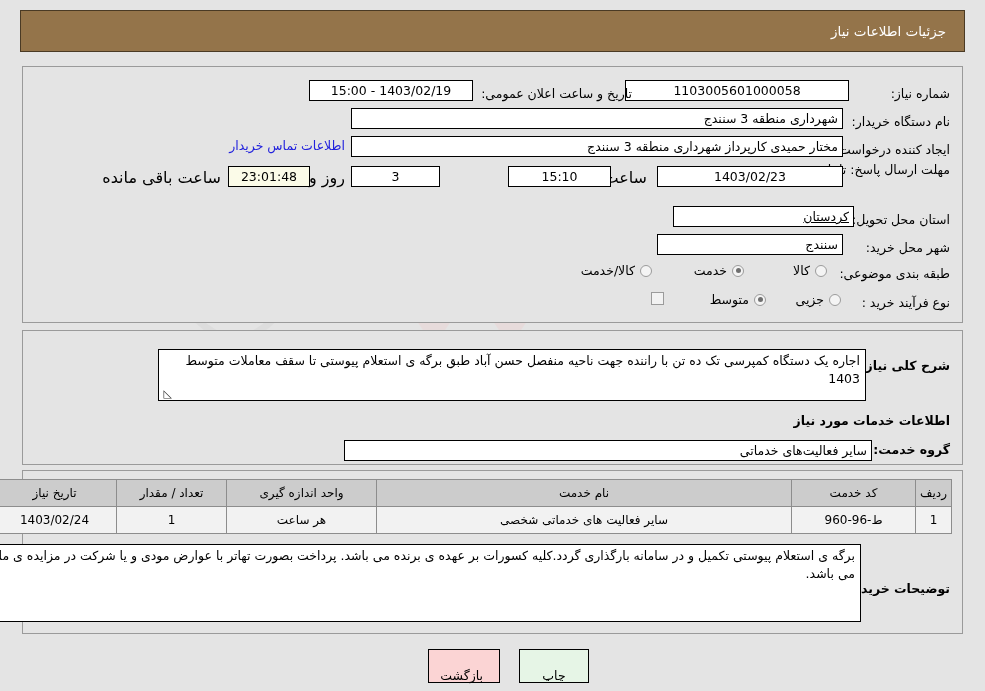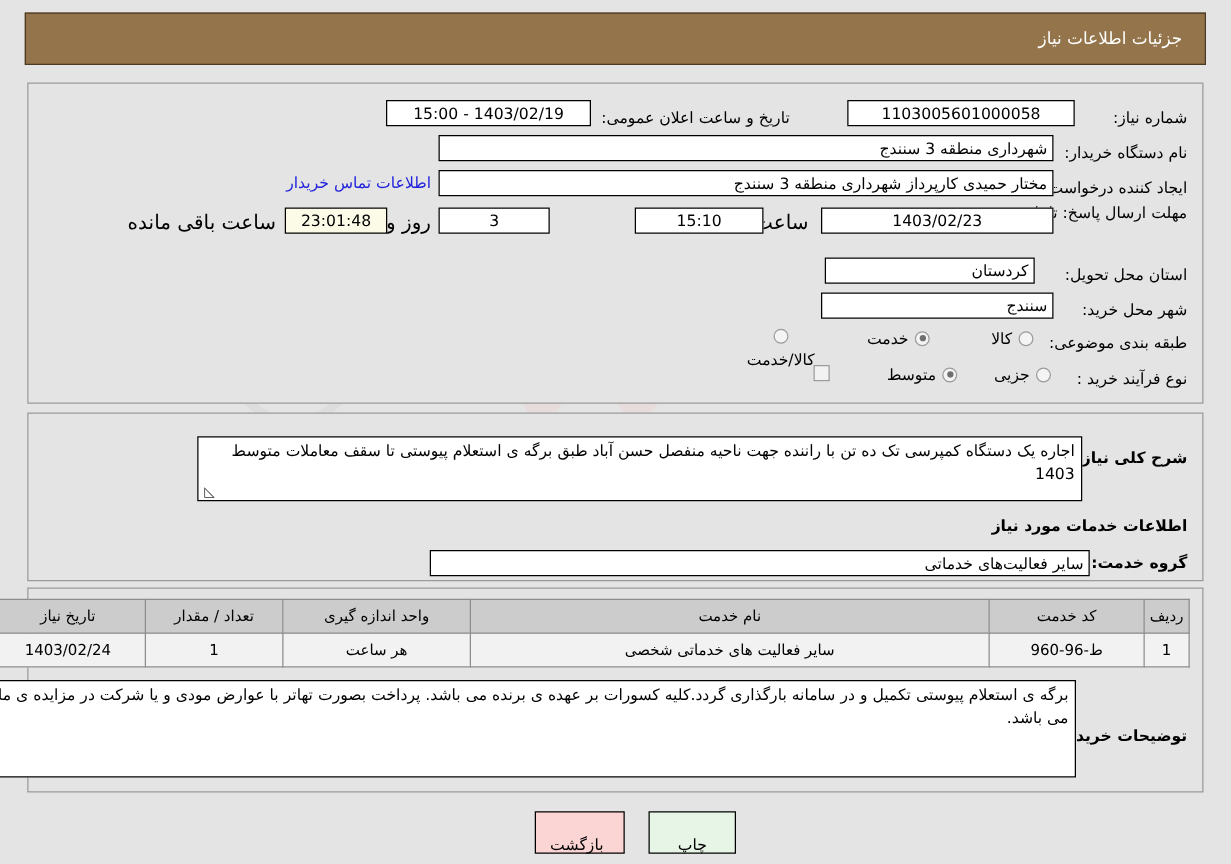--- a/index.html
+++ b/index.html
@@ -283,21 +283,21 @@
     <div class="wtxt">AriaTender.net</div>
   </div>
 
   <div class="layer-content">
 
   <div class="panel" id="form-panel">
 
     <div class="frow" style="top:14px; right:12px;">
       <span class="lbl">شماره نیاز:</span>
     </div>
-    <div class="fld ltr" style="position:absolute; top:13px; right:102px; width:182px;">1103005601000058</div>
+    <div class="fld ltr" style="position:absolute; top:13px; right:113px; width:224px;">1103005601000058</div>
 
     <div class="frow" style="top:14px; right:330px;">
       <span class="lbl">تاریخ و ساعت اعلان عمومی:</span>
     </div>
     <div class="fld ltr" style="position:absolute; top:13px; right:489px; width:164px;">15:00 - 1403/02/19</div>
 
     <div class="frow" style="top:42px; right:12px;">
       <span class="lbl">نام دستگاه خریدار:</span>
     </div>
     <div class="fld rt" style="position:absolute; top:41px; right:119px; width:492px;">شهرداری منطقه 3 سنندج</div>
@@ -313,39 +313,39 @@
     <div style="position:absolute; top:101px; right:315px;" class="plain">ساعت</div>
     <div class="fld ltr" style="position:absolute; top:99px; right:351px; width:103px;">15:10</div>
     <div class="fld ltr" style="position:absolute; top:99px; right:522px; width:89px;">3</div>
     <div style="position:absolute; top:101px; right:617px;" class="plain">روز و</div>
     <div class="fld ltr cream" style="position:absolute; top:99px; right:652px; width:82px;">23:01:48</div>
     <div style="position:absolute; top:101px; right:741px;" class="plain">ساعت باقی مانده</div>
 
     <div class="frow" style="top:140px; right:12px;">
       <span class="lbl">استان محل تحویل:</span>
     </div>
-    <div class="fld rt" style="position:absolute; top:139px; right:134px; width:168px;">کردستان</div>
+    <div class="fld rt" style="position:absolute; top:139px; right:108px; width:181px;text-decoration:underline;">کردستان</div>
 
     <div class="frow" style="top:168px; right:12px;">
       <span class="lbl">شهر محل خرید:</span>
     </div>
     <div class="fld rt" style="position:absolute; top:167px; right:119px; width:186px;">سنندج</div>
 
     <div class="frow" style="top:194px; right:12px;">
       <span class="lbl">طبقه بندی موضوعی:</span>
     </div>
     <div class="optgrp" style="position:absolute; top:196px; right:135px;">
       <span class="radio"></span>
       <span class="ol">کالا</span>
     </div>
     <div class="optgrp" style="position:absolute; top:196px; right:218px;">
       <span class="radio on"></span>
       <span class="ol">خدمت</span>
     </div>
-    <div class="optgrp" style="position:absolute; top:196px; right:310px;flex-direction:column;">
+    <div class="optgrp" style="position:absolute; top:196px; right:310px;">
       <span class="radio"></span>
       <span class="ol">کالا/خدمت</span>
     </div>
 
     <div class="frow" style="top:223px; right:12px;">
       <span class="lbl">نوع فرآیند خرید :</span>
     </div>
     <div class="optgrp" style="position:absolute; top:225px; right:121px;">
       <span class="radio"></span>
       <span class="ol">جزیی</span>

